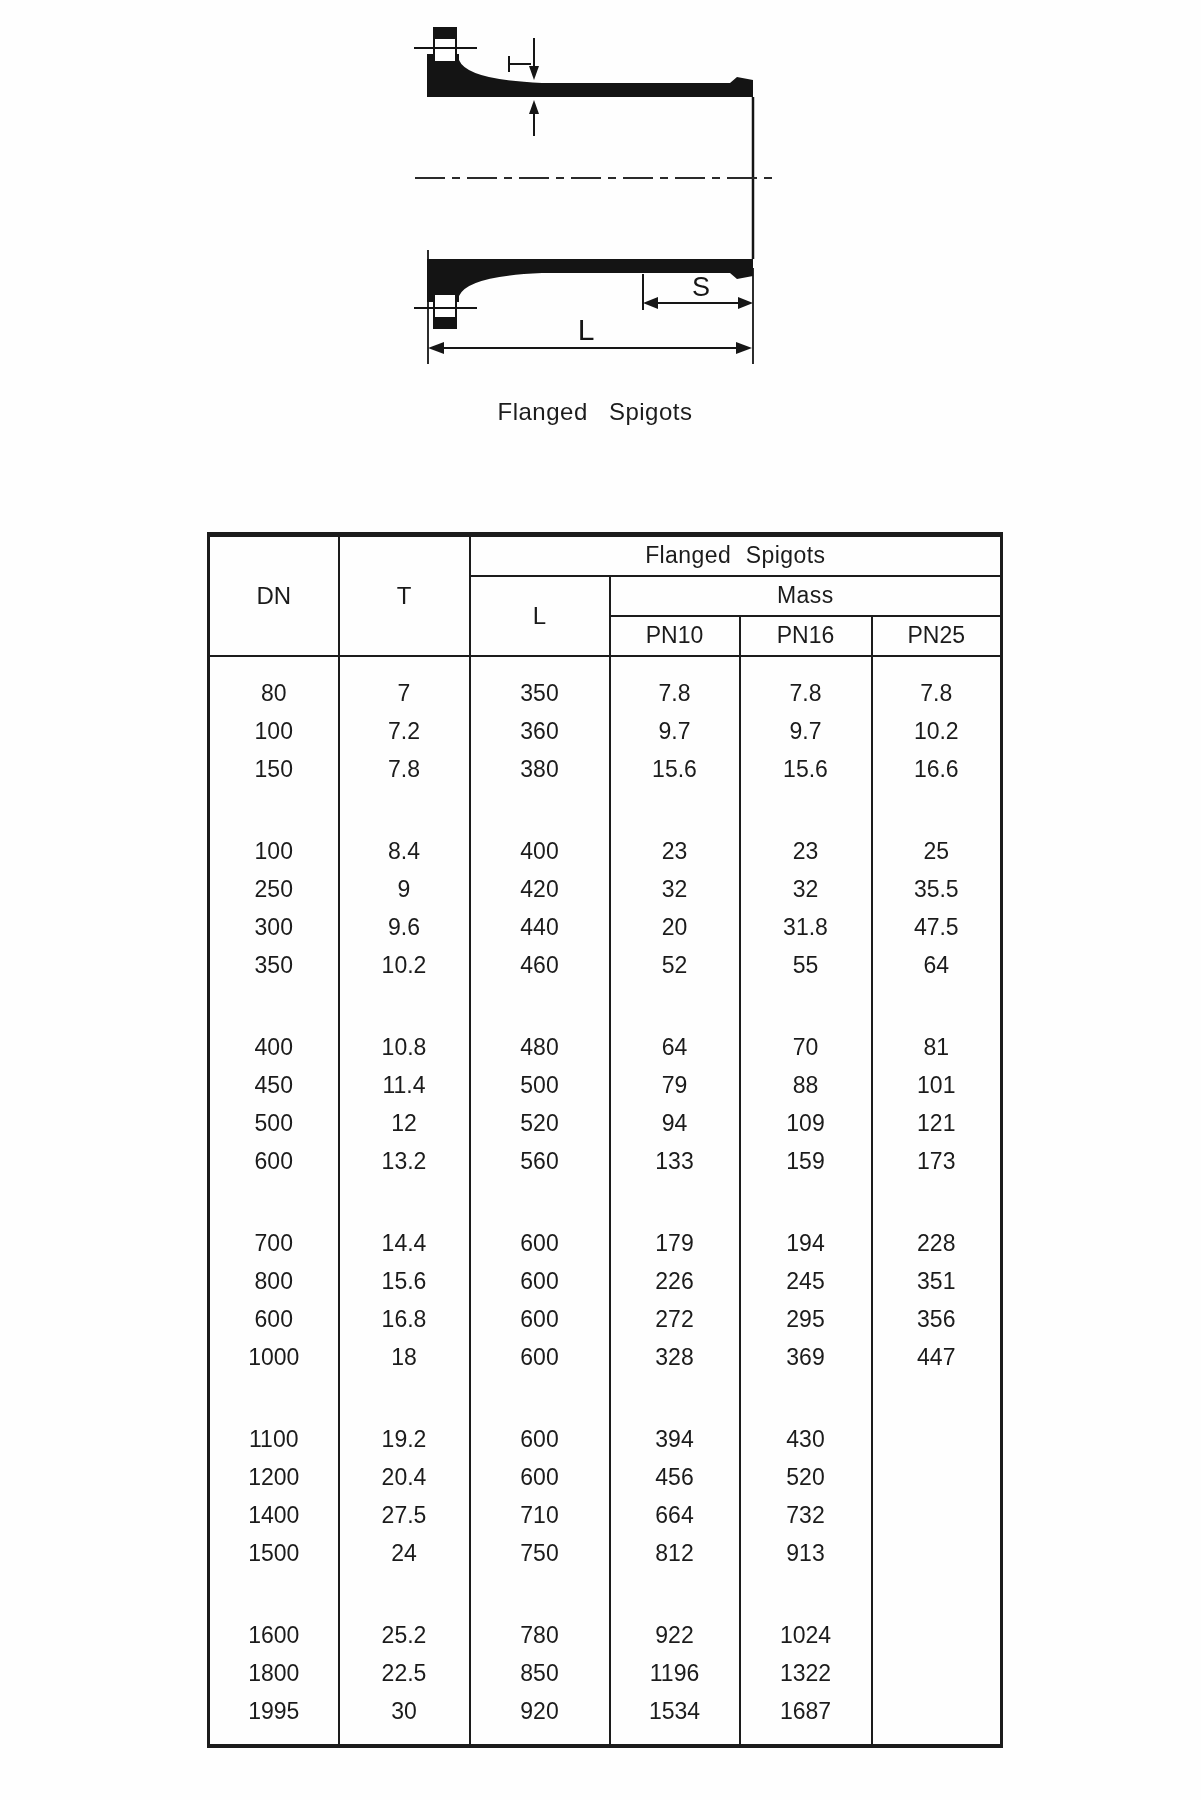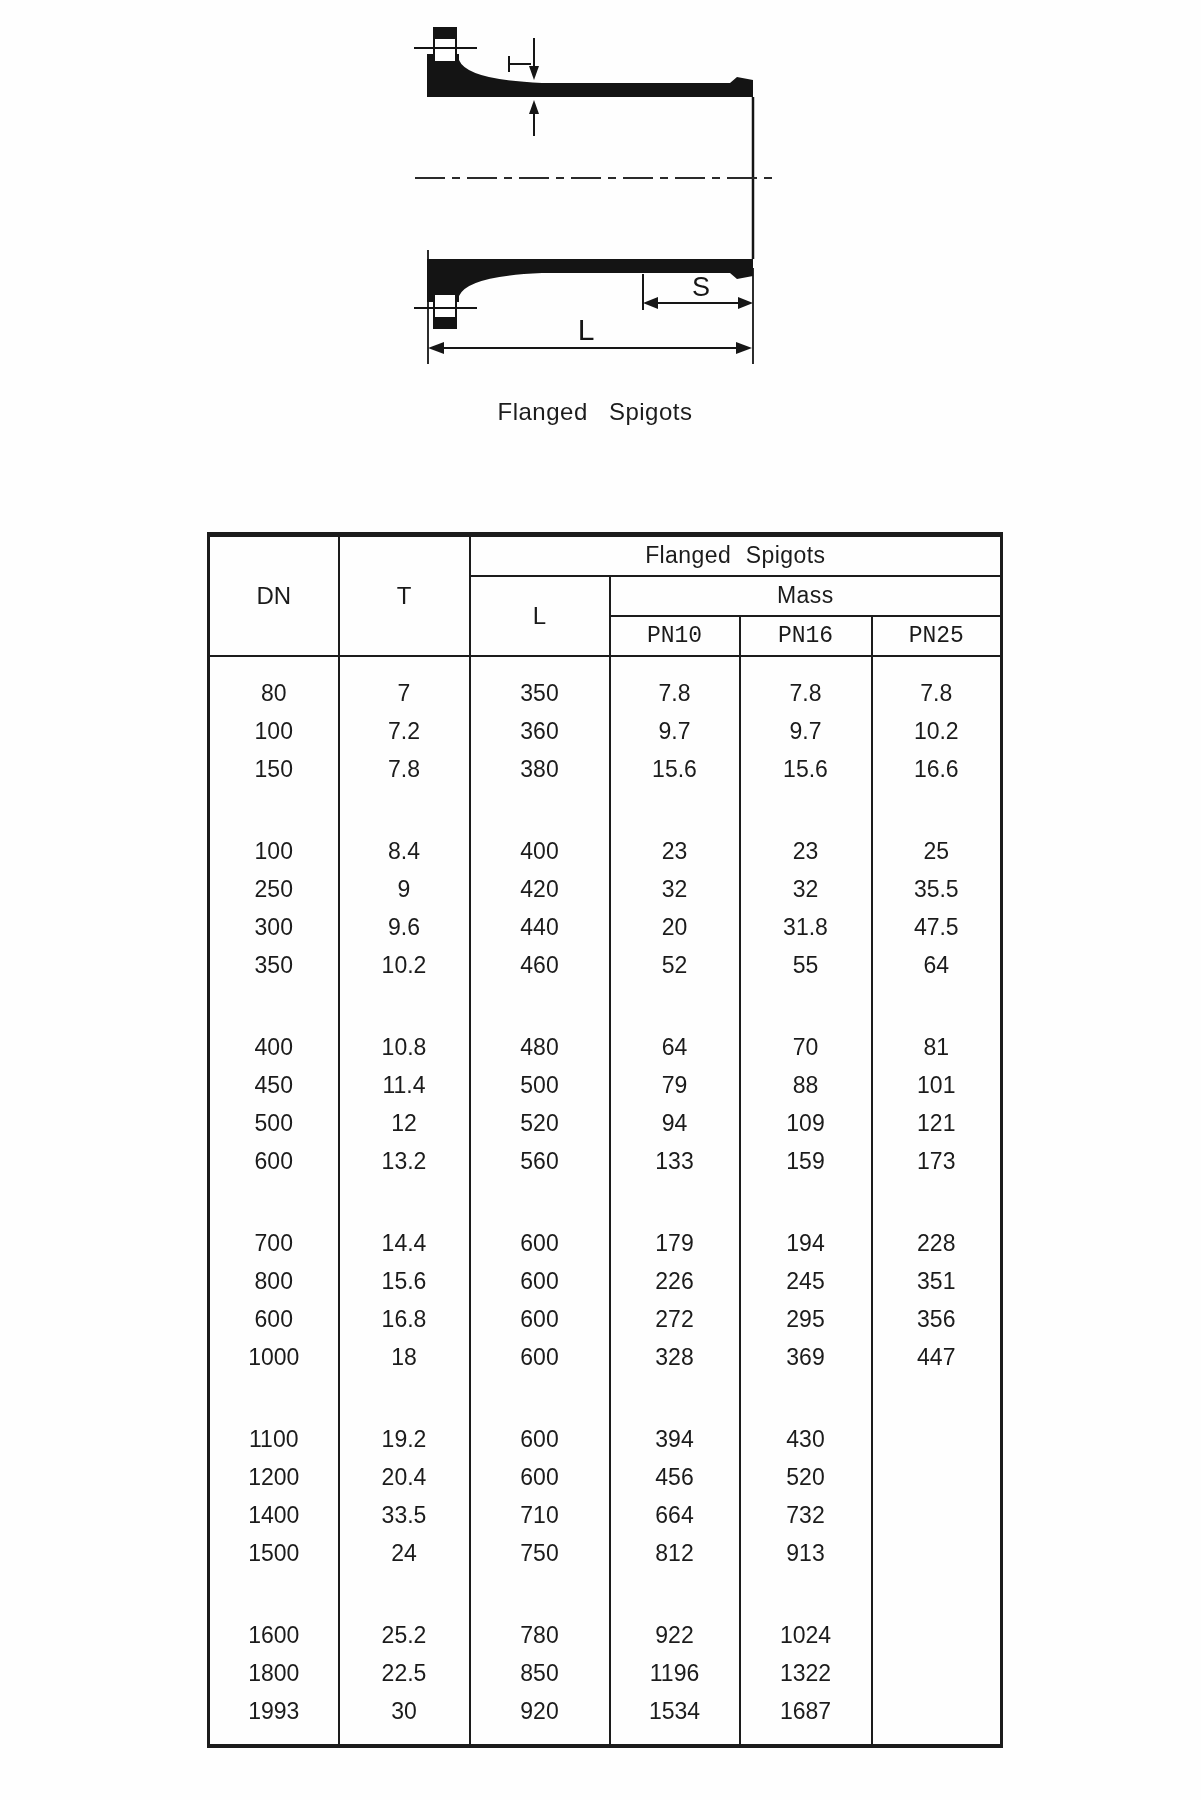--- a/index.html
+++ b/index.html
@@ -48,21 +48,21 @@
     color: #1b1b1b;
   }
   .spec-table thead th {
     border: 2px solid #1c1c1c;
     font-size: 24px;
   }
   .spec-table thead tr.h1 { height: 41px; }
   .spec-table thead tr.h2 { height: 40px; }
   .spec-table thead tr.h3 { height: 40px; }
   .spec-table thead th.span-head { font-size: 23px; letter-spacing: 0.4px; word-spacing: 8px; }
-  .spec-table thead th.pn-head { font-size: 23px; font-family: Liberation Mono, monospace; }
+  .spec-table thead th.pn-head { font-size: 23px; }
   .spec-table tbody td {
     border-left: 2px solid #1c1c1c;
     border-right: 2px solid #1c1c1c;
     border-top: none;
     border-bottom: none;
     font-size: 23px;
     height: 38px;
   }
   .spec-table tbody tr.spacer td { height: 44px; }
   .spec-table tbody tr.spacer-first td { height: 18px; }
@@ -323,21 +323,21 @@
         <tr>
           <td>1200</td>
           <td>20.4</td>
           <td>600</td>
           <td>456</td>
           <td>520</td>
           <td></td>
         </tr>
         <tr>
           <td>1400</td>
-          <td>33.5</td>
+          <td>27.5</td>
           <td>710</td>
           <td>664</td>
           <td>732</td>
           <td></td>
         </tr>
         <tr>
           <td>1500</td>
           <td>24</td>
           <td>750</td>
           <td>812</td>
@@ -362,21 +362,21 @@
         </tr>
         <tr>
           <td>1800</td>
           <td>22.5</td>
           <td>850</td>
           <td>1196</td>
           <td>1322</td>
           <td></td>
         </tr>
         <tr>
-          <td>1993</td>
+          <td>1995</td>
           <td>30</td>
           <td>920</td>
           <td>1534</td>
           <td>1687</td>
           <td></td>
         </tr>
         <tr class="spacer-last">
           <td></td>
           <td></td>
           <td></td>

